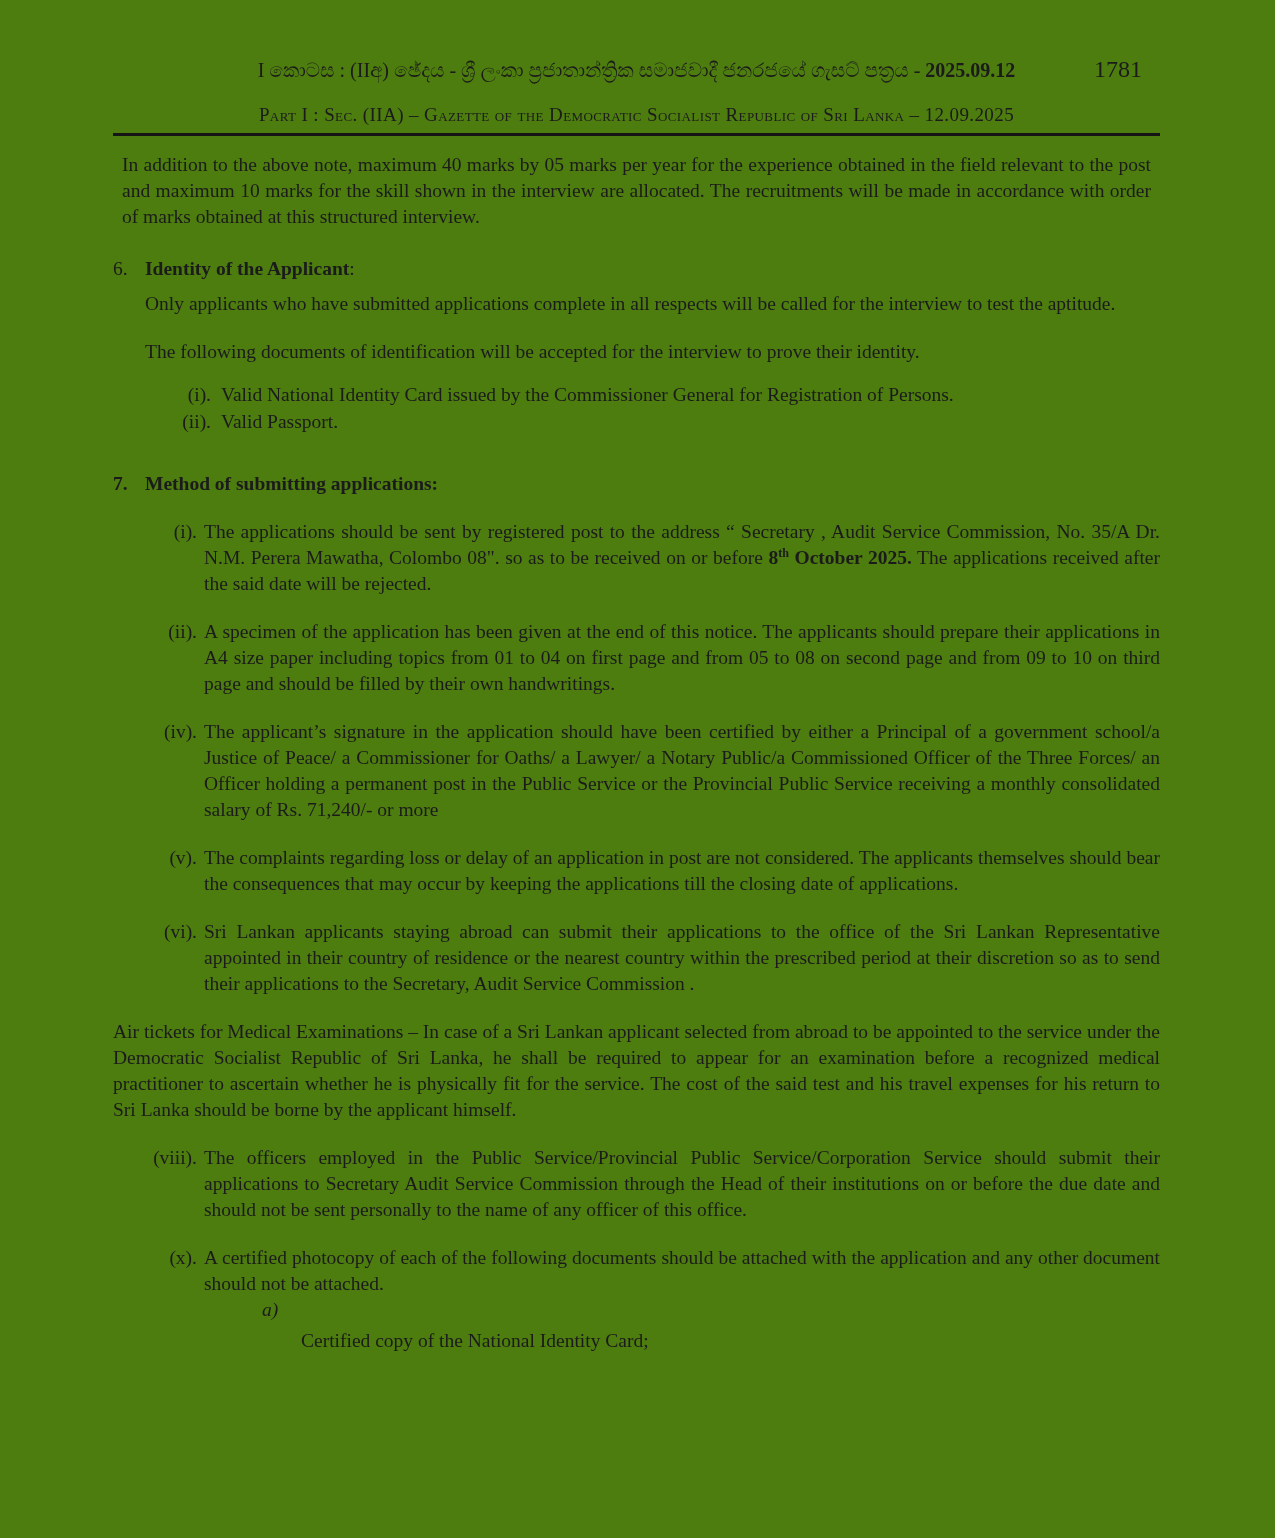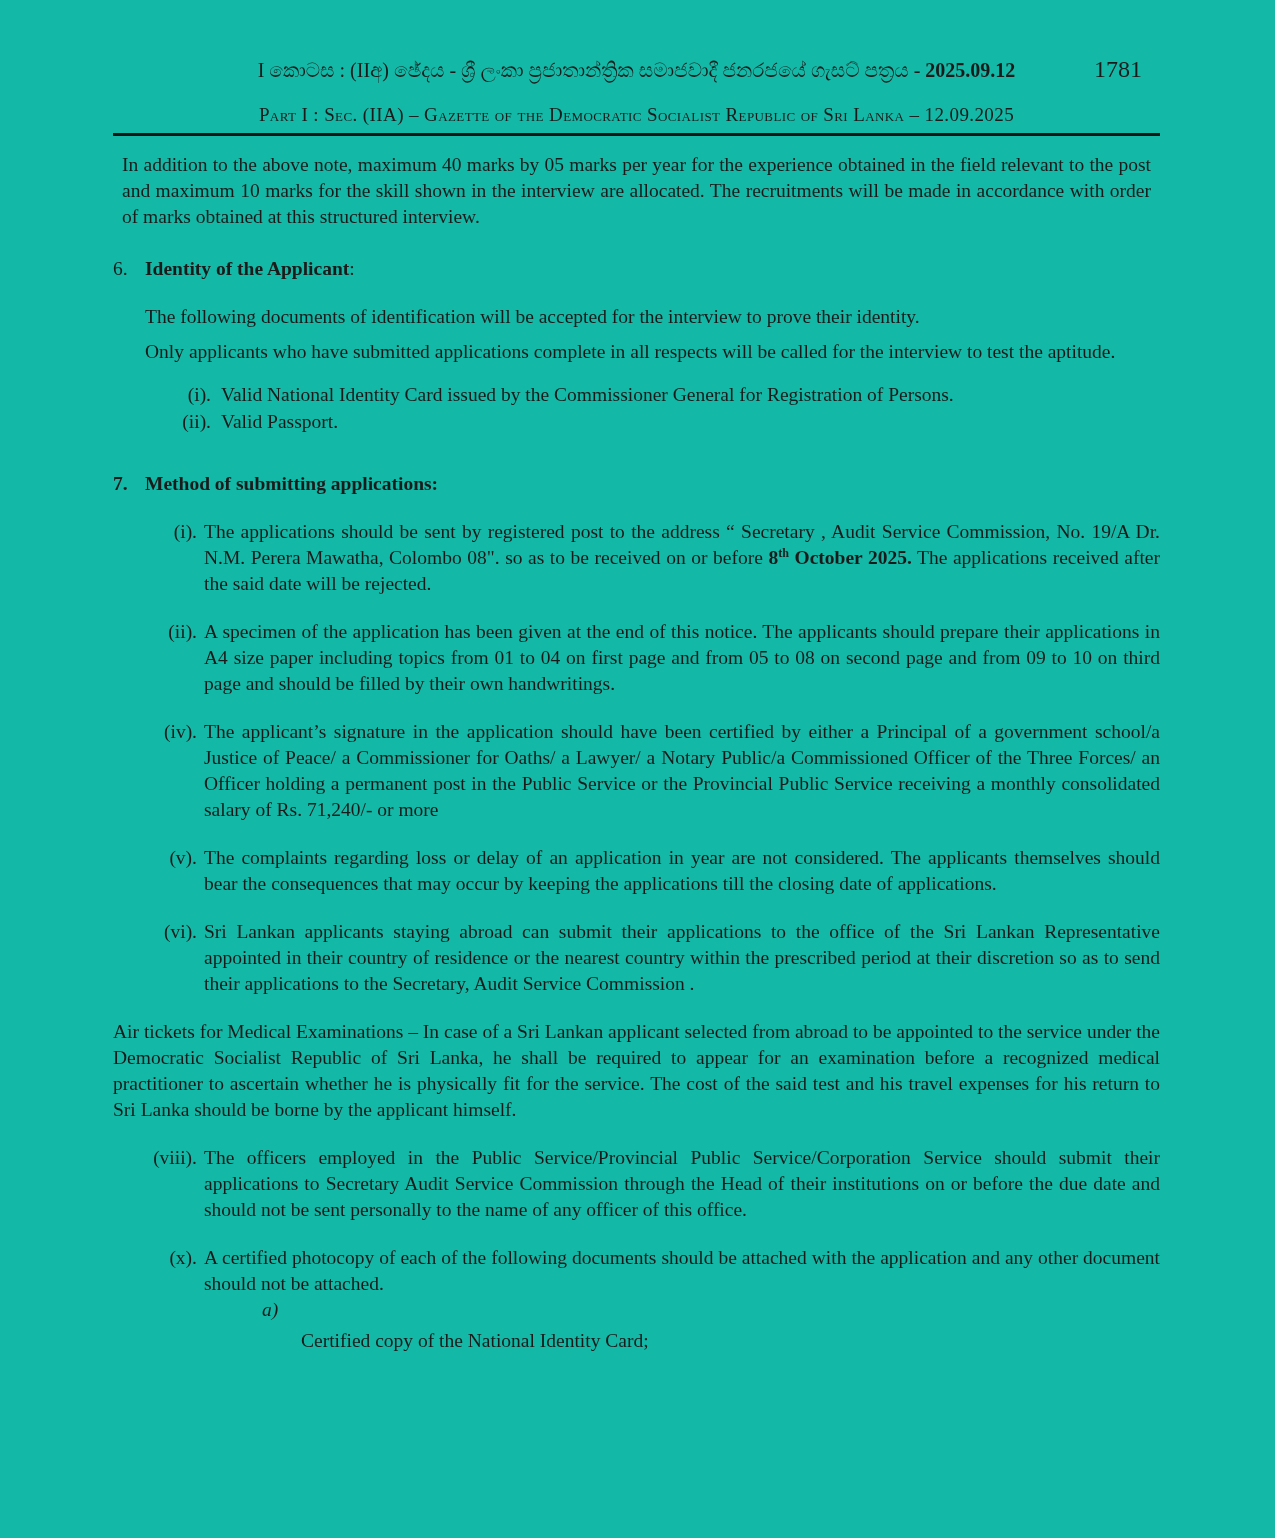--- a/index.html
+++ b/index.html
@@ -1,21 +1,21 @@
 <!DOCTYPE html>
 <html><head>
 <meta charset="utf-8">
 <title>Gazette Page 1781</title>
 <style>
   html, body { margin: 0; padding: 0; background: #ffffff; }
   .page {
     position: relative;
     width: 1275px;
     height: 1538px;
-    background: #14b8a6;
+    background: #4d7c0f;
     color: #1b1b1b;
     font-family: "Liberation Serif", "DejaVu Serif", serif;
     font-size: 19.5px;
     line-height: 26px;
     box-sizing: border-box;
     padding: 0 115px 0 113px;
     overflow: hidden;
   }
   
   .header { position: relative; padding-top: 55px; }
@@ -81,59 +81,59 @@
 
   <main>
 
     <p class="intro justify">In addition to the above note, maximum 40 marks by 05 marks per year for the experience obtained in the field relevant to the post and maximum 10 marks for the skill shown in the interview are allocated. The recruitments will be made in accordance with order of marks obtained at this structured interview.</p>
 
     <section>
       <div class="sec-heading">
         <span class="sec-num">6.</span>
         <span><b>Identity of the Applicant</b><span>:</span></span>
       </div>
+      <p class="sec6-indent justify">Only applicants who have submitted applications complete in all respects will be called for the interview to test the aptitude.</p>
       <p class="sec6-indent justify gap-top">The following documents of identification will be accepted for the interview to prove their identity.</p>
-      <p class="sec6-indent justify">Only applicants who have submitted applications complete in all respects will be called for the interview to test the aptitude.</p>
       <div class="doclist">
         <div class="doc-item">
           <div class="doc-marker">(i).</div>
           <div class="doc-text">Valid National Identity Card issued by the Commissioner General for Registration of Persons.</div>
         </div>
         <div class="doc-item">
           <div class="doc-marker">(ii).</div>
           <div class="doc-text">Valid Passport.</div>
         </div>
       </div>
     </section>
 
     <section class="sec7">
       <div class="sec-heading all-bold" style="margin-top:0;">
         <span class="sec-num">7.</span>
         <b>Method of submitting applications:</b>
       </div>
 
       <div class="s7-item">
         <div class="s7-marker">(i).</div>
-        <div class="s7-text"><span>The applications should be sent by registered post to the address “ Secretary , Audit Service Commission, No. 19/A Dr. N.M. Perera Mawatha, Colombo 08".  so as to be received on or before </span><b><span>8</span><sup>th</sup><span>  October 2025.</span></b><span> The applications received after the said date will be rejected.</span></div>
+        <div class="s7-text"><span>The applications should be sent by registered post to the address “ Secretary , Audit Service Commission, No. 35/A Dr. N.M. Perera Mawatha, Colombo 08".  so as to be received on or before </span><b><span>8</span><sup>th</sup><span>  October 2025.</span></b><span> The applications received after the said date will be rejected.</span></div>
       </div>
 
       <div class="s7-item">
         <div class="s7-marker">(ii).</div>
         <div class="s7-text">A specimen of the application has been given at the end of this notice. The applicants should prepare their applications in A4 size paper including topics from 01 to 04 on first page and from 05 to 08 on second page and from 09 to 10 on third page and should be filled by their own handwritings.</div>
       </div>
 
 
       <div class="s7-item">
         <div class="s7-marker">(iv).</div>
         <div class="s7-text">The applicant’s signature in the application should have been certified by either a Principal of a government school/a Justice of Peace/ a Commissioner for Oaths/ a Lawyer/ a Notary Public/a Commissioned Officer of the Three Forces/ an Officer holding a permanent post in the Public Service or the Provincial Public Service receiving a monthly consolidated salary of Rs. 71,240/- or more</div>
       </div>
 
       <div class="s7-item">
         <div class="s7-marker">(v).</div>
-        <div class="s7-text">The complaints regarding loss or delay of an application in year are not considered. The applicants themselves should bear the consequences that may occur by keeping the applications till the closing date of applications.</div>
+        <div class="s7-text">The complaints regarding loss or delay of an application in post are not considered. The applicants themselves should bear the consequences that may occur by keeping the applications till the closing date of applications.</div>
       </div>
 
       <div class="s7-item">
         <div class="s7-marker">(vi).</div>
         <div class="s7-text">Sri Lankan applicants staying abroad can submit their applications to the office of the Sri Lankan Representative appointed in their country of residence or the nearest country within the prescribed period at their discretion so as to send their applications to the Secretary, Audit Service Commission .</div>
       </div>
 
       <div class="s7-item">
         <div class="s7-text">Air tickets for Medical Examinations – In case of a Sri Lankan applicant selected from abroad to be appointed to the service under the Democratic Socialist Republic of Sri Lanka, he shall be required to appear for an examination before a recognized medical practitioner to ascertain whether he is physically fit for the service. The cost of the said test and his travel expenses for his return to Sri Lanka should be borne by the applicant himself.</div>
       </div>

